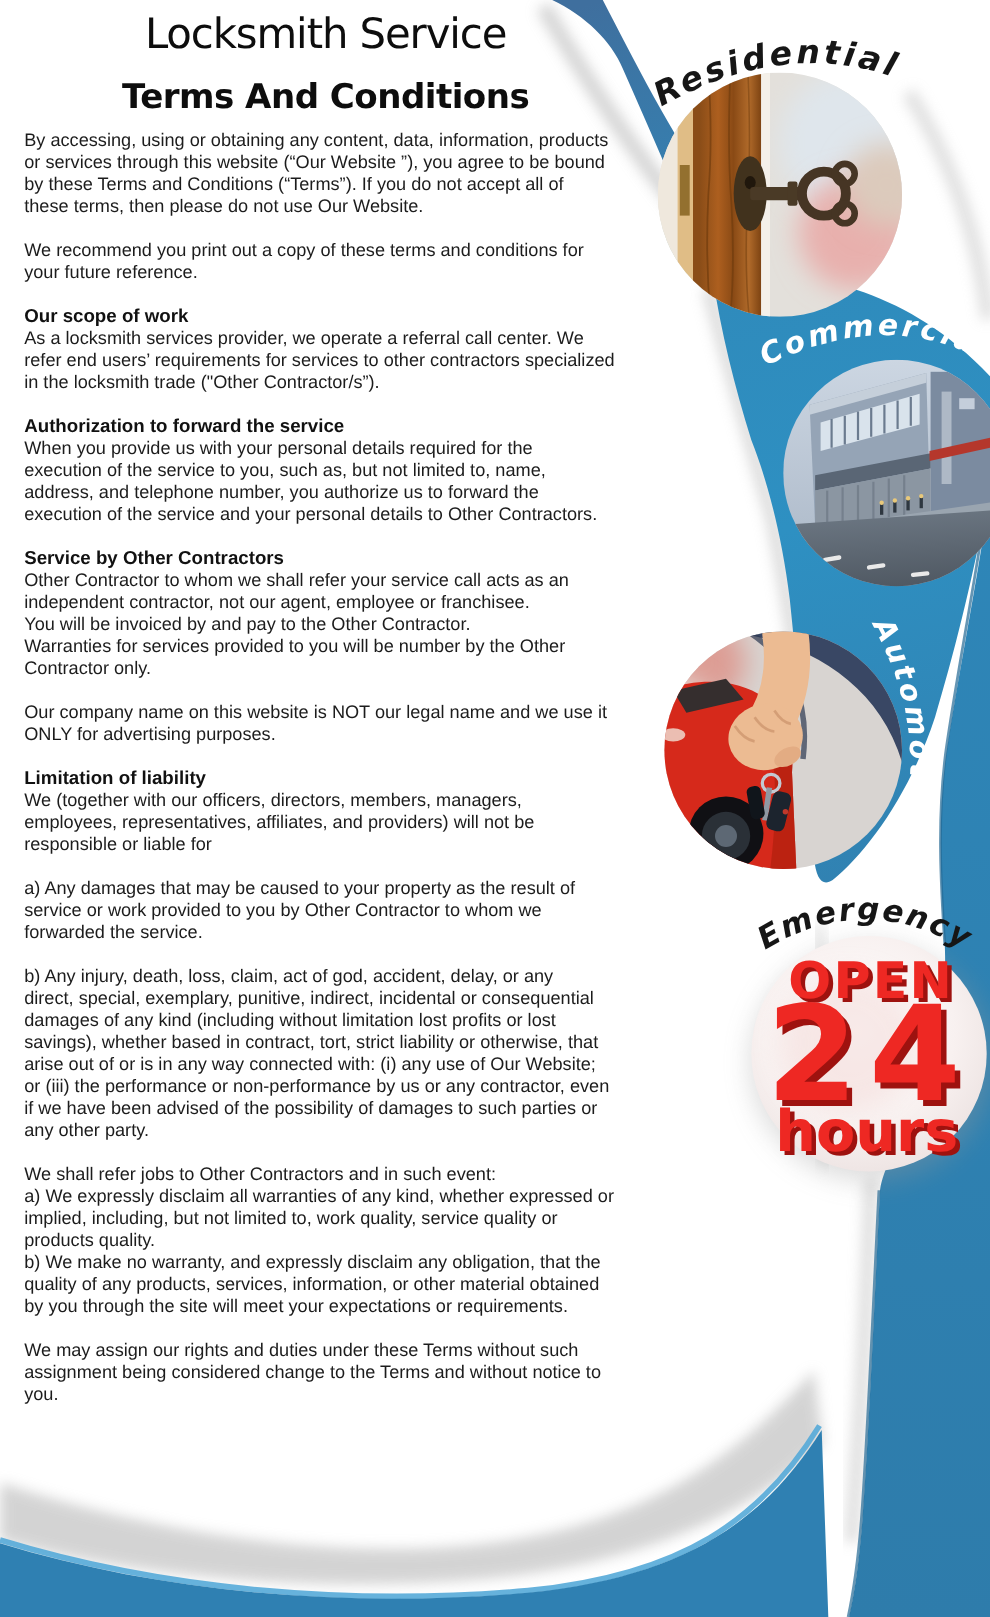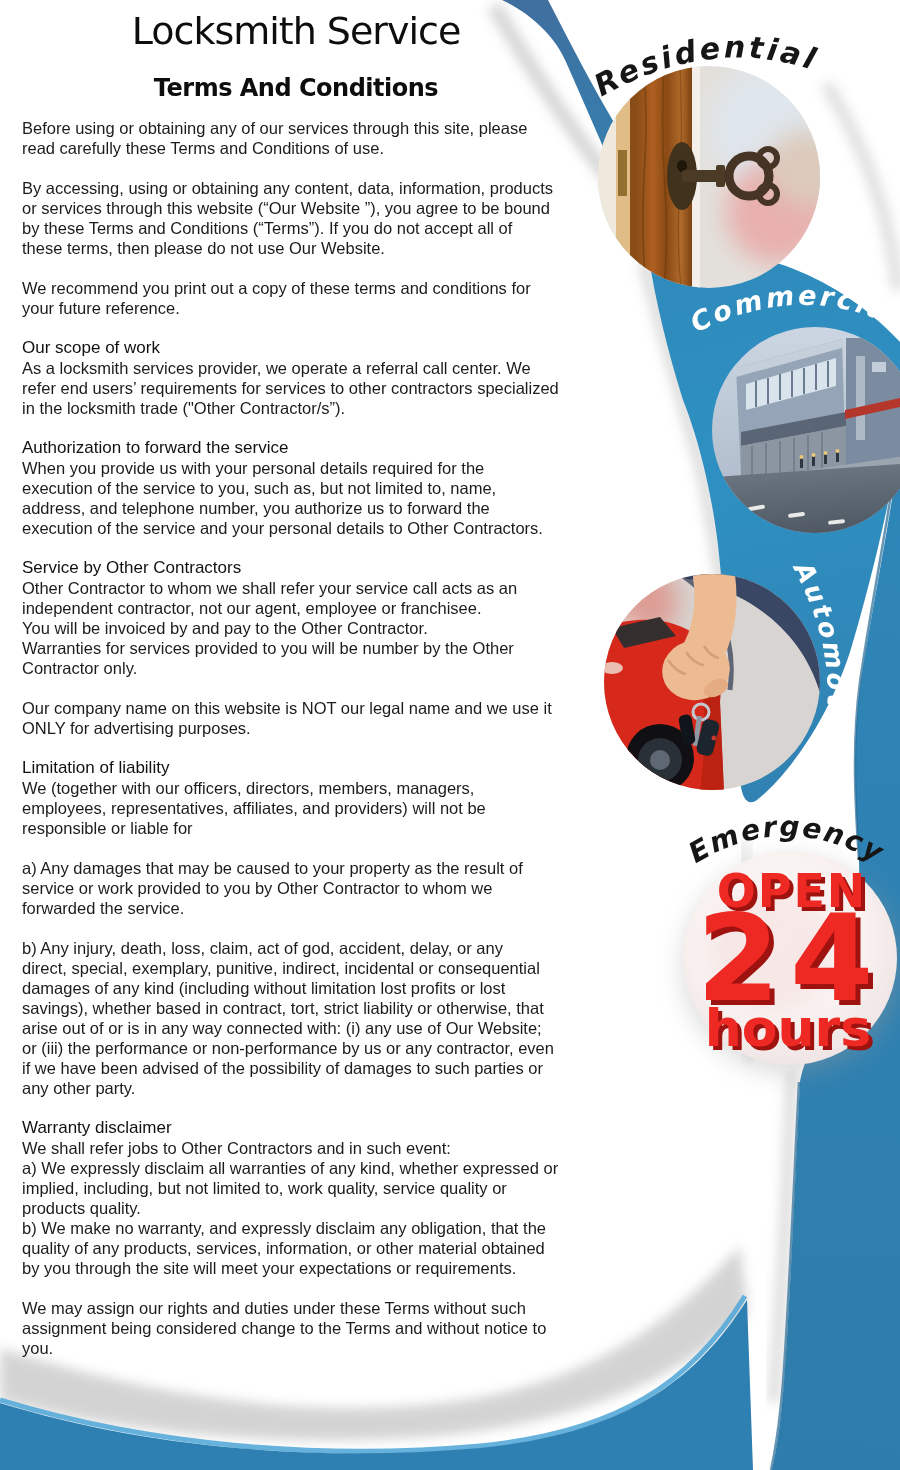--- a/index.html
+++ b/index.html
@@ -9,28 +9,28 @@
   }
   .bg-art{position:absolute;left:0;top:0;width:900px;height:1470px;z-index:0;}
   .content{position:absolute;left:22px;top:0;width:620px;z-index:2;}
   .title-wrap{width:548px;text-align:center;}
   h1.page-title{
     margin:8px 0 0 0;font-family:"DejaVu Sans","Liberation Sans",sans-serif;
     font-size:38px;font-weight:normal;letter-spacing:-1px;color:#0d0d0d;line-height:46px;
   }
   h2.page-subtitle{
     margin:18px 0 0 0;font-family:"DejaVu Sans","Liberation Sans",sans-serif;
-    font-size:24px;font-weight:bold;letter-spacing:-0.5px;color:#0d0d0d;line-height:32px;
+    font-size:31px;font-weight:bold;letter-spacing:-0.5px;color:#0d0d0d;line-height:32px;
   }
   .body-text{margin-top:14px;width:600px;}
   .body-text p{
     margin:0 0 20px 0;font-size:16.5px;line-height:20px;white-space:pre-line;color:#1c1c1c;
   }
   .body-text h3{
-    margin:0;font-size:17px;line-height:20px;font-weight:normal;color:#111;
+    margin:0;font-size:17px;line-height:20px;font-weight:bold;color:#111;
   }
   
   .ribbon-script{
     font-family:"DejaVu Sans","Liberation Sans",sans-serif;
     font-style:italic;font-weight:bold;
   }
   .lbl-dark{fill:#161616;}
   .lbl-light{fill:#ffffff;}
   .badge-txt{font-family:"DejaVu Sans","Liberation Sans",sans-serif;font-weight:bold;text-anchor:middle;}
   .badge-face{fill:#ee2823;}
@@ -267,22 +267,20 @@
       <textPath href="#emgPath" startOffset="4">Emergency</textPath>
     </text>
   </svg>
 
   <div class="content">
     <div class="title-wrap">
       <h1 class="page-title">Locksmith Service</h1>
       <h2 class="page-subtitle">Terms And Conditions</h2>
     </div>
     <div class="body-text">
-      <p>Before using or obtaining any of our services through this site, please
-read carefully these Terms and Conditions of use.</p>
       <p>By accessing, using or obtaining any content, data, information, products
 or services through this website (“Our Website ”), you agree to be bound
 by these Terms and Conditions (“Terms”). If you do not accept all of
 these terms, then please do not use Our Website.</p>
       <p>We recommend you print out a copy of these terms and conditions for
 your future reference.</p>
 
       <h3>Our scope of work</h3>
       <p>As a locksmith services provider, we operate a referral call center. We
 refer end users’ requirements for services to other contractors specialized
@@ -312,21 +310,20 @@
 forwarded the service.</p>
       <p>b) Any injury, death, loss, claim, act of god, accident, delay, or any
 direct, special, exemplary, punitive, indirect, incidental or consequential
 damages of any kind (including without limitation lost profits or lost
 savings), whether based in contract, tort, strict liability or otherwise, that
 arise out of or is in any way connected with: (i) any use of Our Website;
 or (iii) the performance or non-performance by us or any contractor, even
 if we have been advised of the possibility of damages to such parties or
 any other party.</p>
 
-      <h3>Warranty disclaimer</h3>
       <p>We shall refer jobs to Other Contractors and in such event:
 a) We expressly disclaim all warranties of any kind, whether expressed or
 implied, including, but not limited to, work quality, service quality or
 products quality.
 b) We make no warranty, and expressly disclaim any obligation, that the
 quality of any products, services, information, or other material obtained
 by you through the site will meet your expectations or requirements.</p>
 
       <p>We may assign our rights and duties under these Terms without such
 assignment being considered change to the Terms and without notice to

